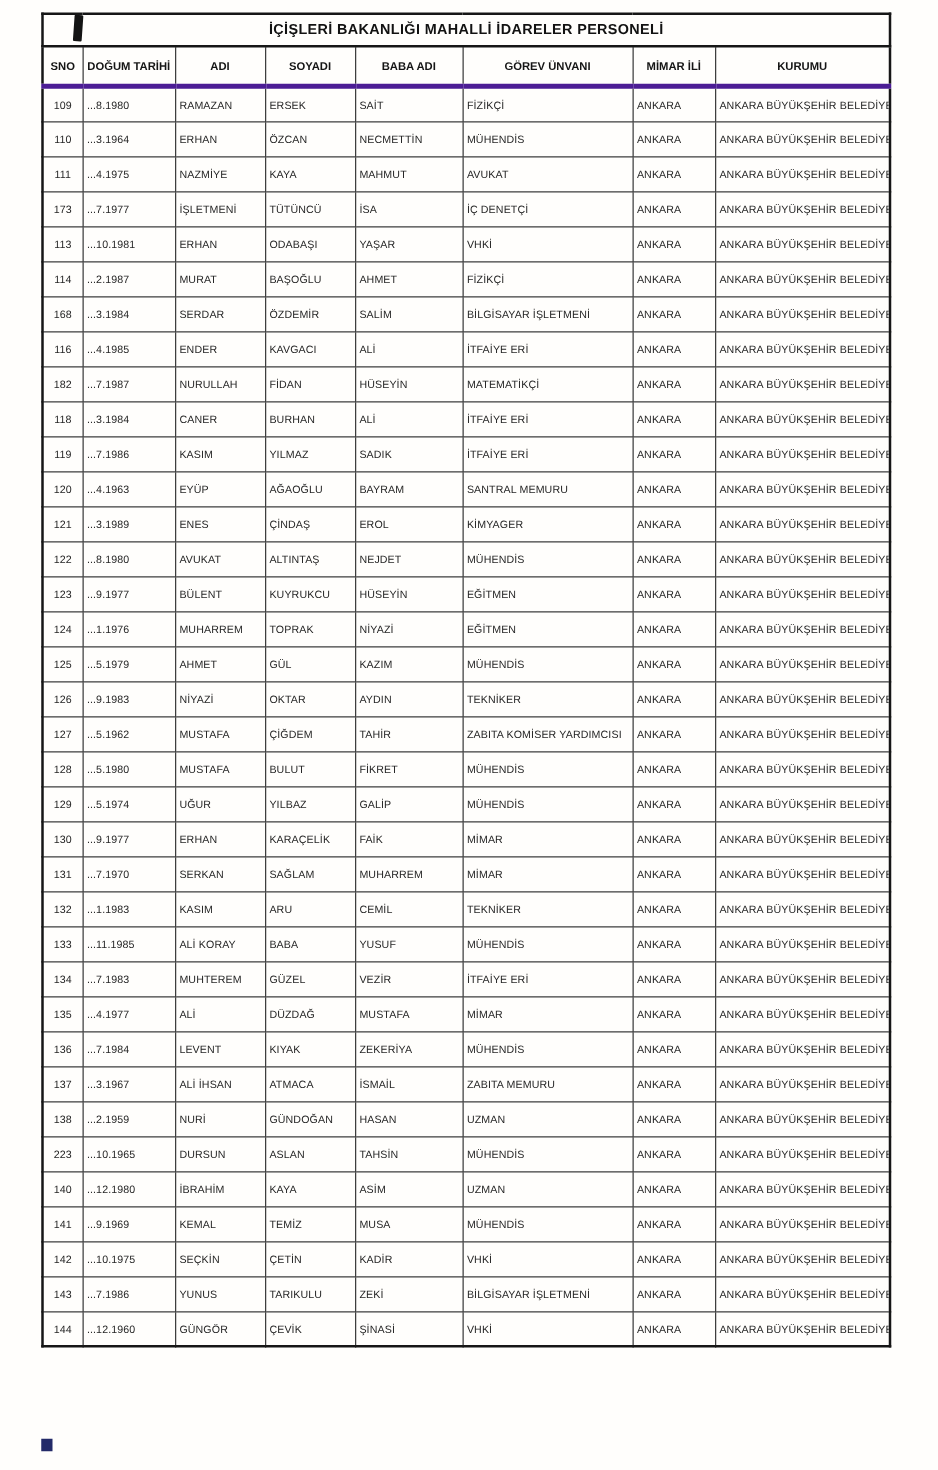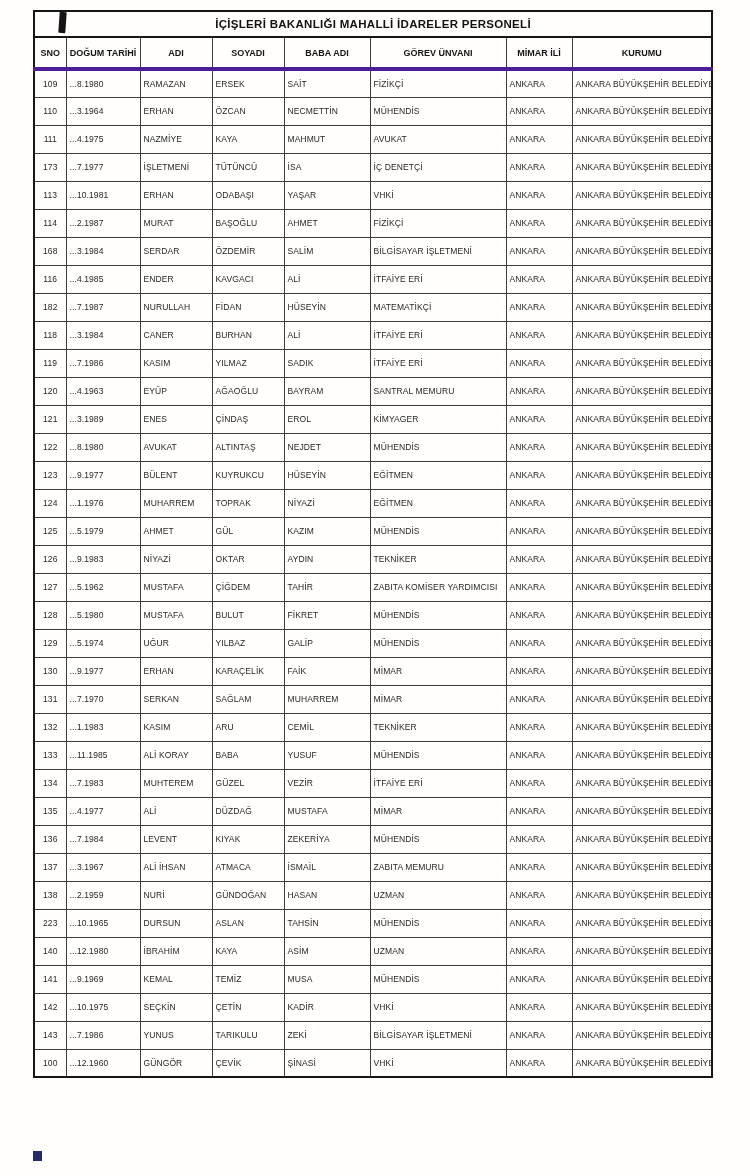--- a/index.html
+++ b/index.html
@@ -463,21 +463,21 @@
           <td class="c0">143</td>
           <td class="c1">...7.1986</td>
           <td class="c2">YUNUS</td>
           <td class="c3">TARIKULU</td>
           <td class="c4">ZEKİ</td>
           <td class="c5">BİLGİSAYAR İŞLETMENİ</td>
           <td class="c6">ANKARA</td>
           <td class="c7">ANKARA BÜYÜKŞEHİR BELEDİYESİ</td>
         </tr>
         <tr>
-          <td class="c0">100</td>
+          <td class="c0">144</td>
           <td class="c1">...12.1960</td>
           <td class="c2">GÜNGÖR</td>
           <td class="c3">ÇEVİK</td>
           <td class="c4">ŞİNASİ</td>
           <td class="c5">VHKİ</td>
           <td class="c6">ANKARA</td>
           <td class="c7">ANKARA BÜYÜKŞEHİR BELEDİYESİ</td>
         </tr>
       </tbody>
   </table>

